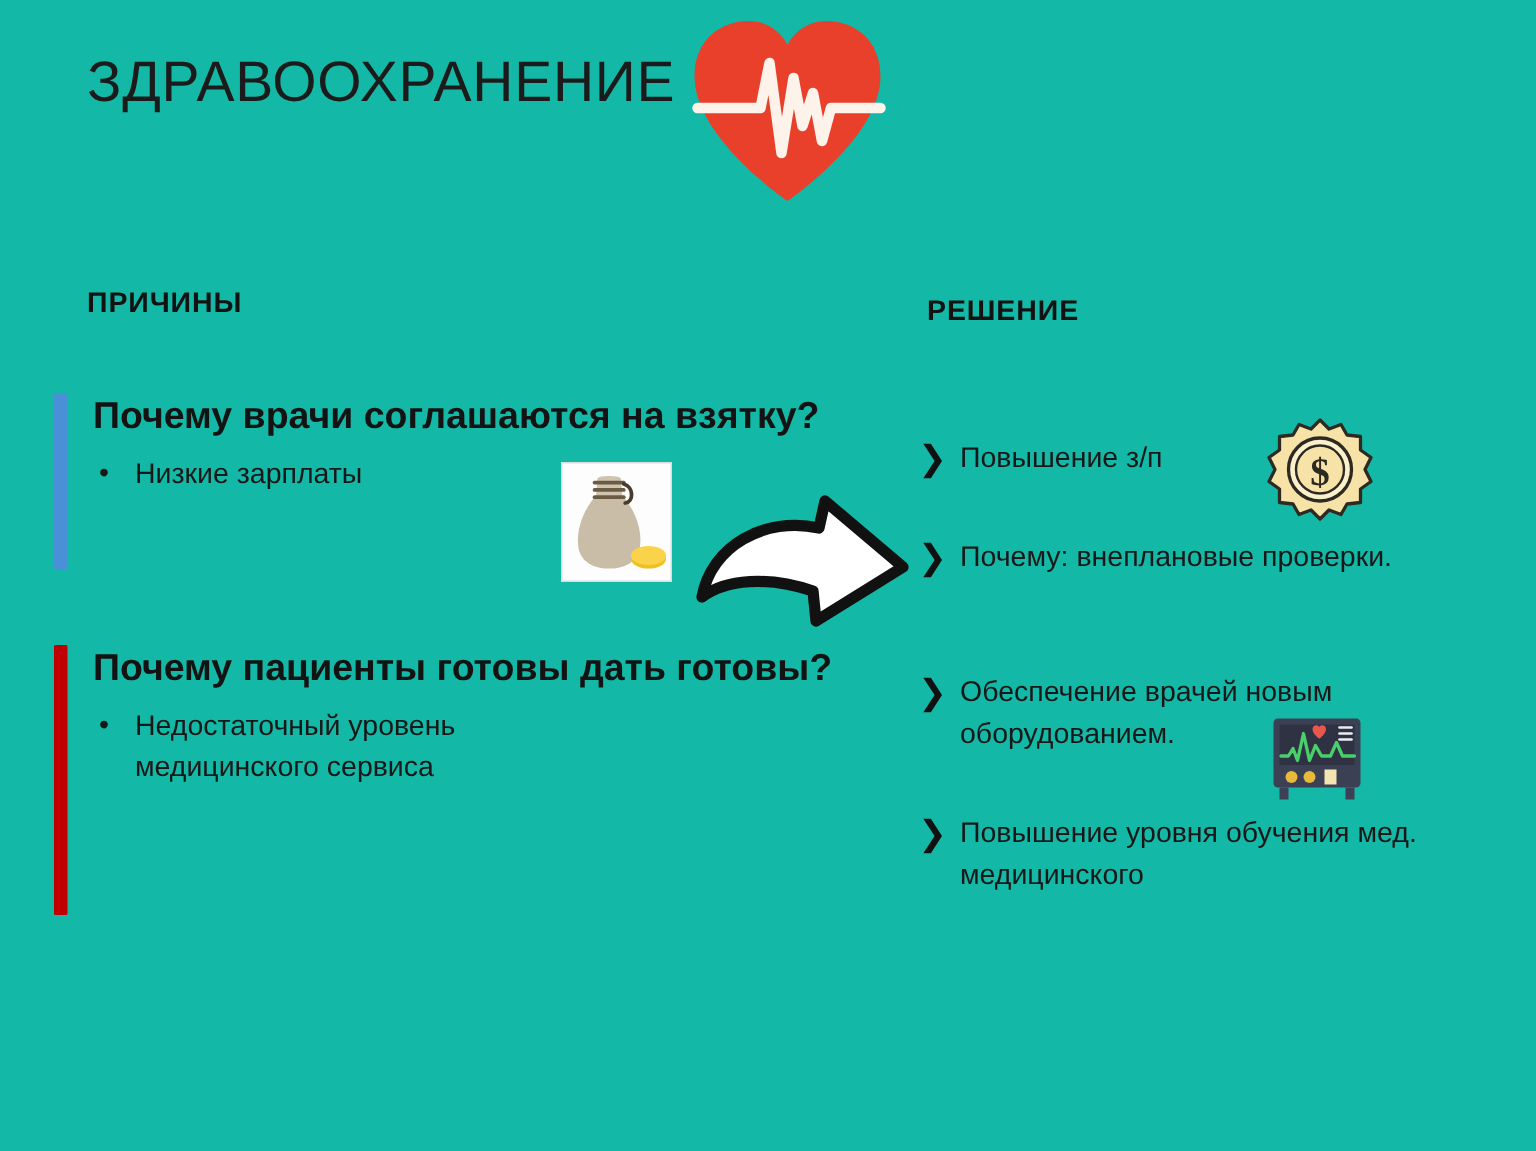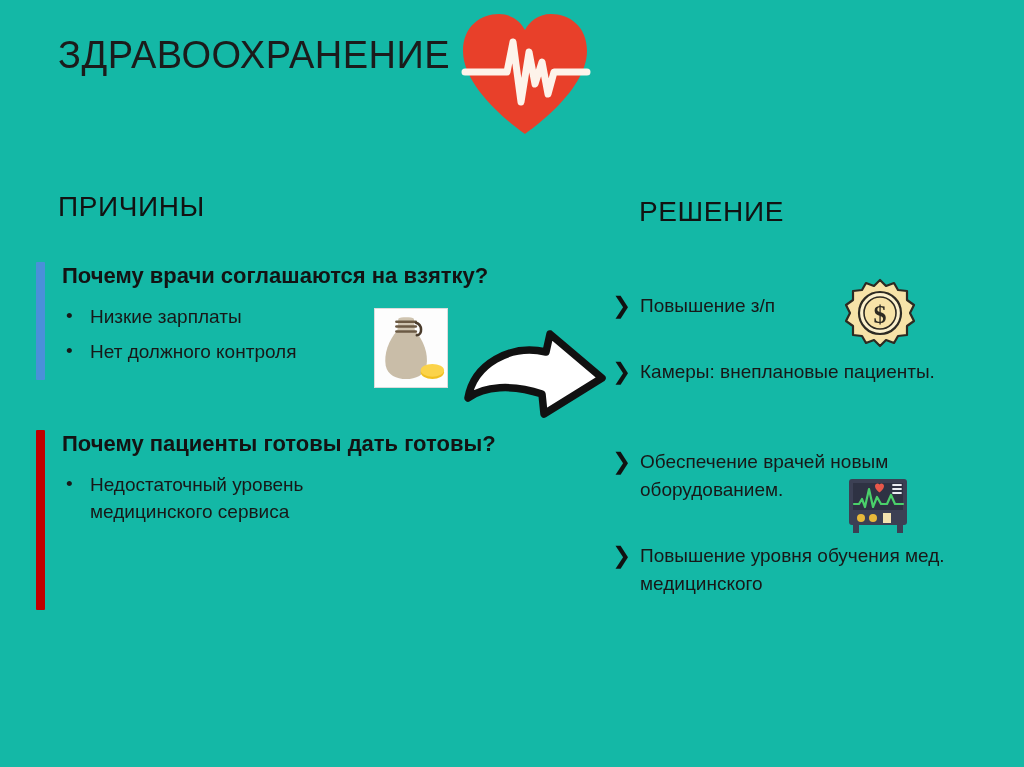--- a/index.html
+++ b/index.html
@@ -37,50 +37,50 @@
     position: absolute;
     left: 455px;
     top: 6px;
     width: 140px;
     height: 132px;
   }
 
   
   .col-heading {
     position: absolute;
-    font-size: 28px;
-    font-weight: normal;
+    font-size: 19px;
+    font-weight: bold;
     letter-spacing: 0.6px;
     color: #121212;
     white-space: nowrap;
     line-height: 1;
   }
   #heading-causes { left: 58px; top: 193px; }
-  #heading-solution { left: 618px; top: 198px; margin-left: 21px; }
+  #heading-solution { left: 618px; top: 198px; }
 
   
   .cause-block {
     position: absolute;
     left: 36px;
   }
   .accent-bar {
     position: absolute;
     left: 0;
     top: 0;
     width: 9px;
     border-radius: 1px;
   }
   .bar-blue { background: #4a90d9; }
   .bar-red  { background: #c00000; }
 
   .block-question {
     position: absolute;
     left: 26px;
     top: 0;
-    font-size: 22px;
+    font-size: 25px;
     font-weight: bold;
     color: #131313;
     white-space: nowrap;
     line-height: 1.25;
   }
   .bullet-list {
     position: absolute;
     left: 26px;
     margin: 0;
     padding: 0;
@@ -175,22 +175,21 @@
       <polyline points="10,66 44,66 52,66 58,36 66,96 74,46 80,78 87,56 93,88 99,66 132,66" fill="none" stroke="#fdf3ea" stroke-width="7" stroke-linejoin="round" stroke-linecap="round"></polyline>
     </svg>
   </div>
 
   <div class="col-heading" id="heading-causes">ПРИЧИНЫ</div>
 
   <div class="cause-block" style="top:262px; height:118px;">
     <div class="accent-bar bar-blue" style="height:118px;"></div>
     <div class="block-question">Почему врачи соглашаются на взятку?</div>
     <ul class="bullet-list" style="top:42px; width:330px;">
-      <li class="bullet-item" style="margin-bottom:8px;">Низкие зарплаты</li>
-      <li class="bullet-item">Нет должного контроля</li>
+      <li class="bullet-item" style="margin-bottom:30px;">Низкие зарплаты</li>
     </ul>
   </div>
 
   <div class="moneybag-img">
     <svg viewBox="0 0 72 78" width="70" height="76" aria-hidden="true">
       <path d="M23 22 C14 32 9 46 11 58 C13 68 22 72 32 72 C42 72 51 68 53 58 C55 46 50 32 41 22 Z" fill="#c9bda8"></path>
       <path d="M24 10 C26 8 38 8 40 10 L41 22 L23 22 Z" fill="#cfc4b0"></path>
       <g stroke="#6b5a44" stroke-width="2.6" stroke-linecap="round">
         <line x1="22" y1="13" x2="42" y2="13"></line>
         <line x1="22" y1="18" x2="42" y2="18"></line>
@@ -218,21 +217,21 @@
 
   <div class="col-heading" id="heading-solution">РЕШЕНИЕ</div>
 
   <div class="solution-item" style="top:292px; width:230px;">
     <span class="chev">❯</span>
     <span class="solution-text">Повышение з/п</span>
   </div>
 
   <div class="solution-item" style="top:358px; width:400px;">
     <span class="chev">❯</span>
-    <span class="solution-text">Камеры: внеплановые пациенты.</span>
+    <span class="solution-text">Почему: внеплановые проверки.</span>
   </div>
 
   <div class="solution-item" style="top:448px; width:330px;">
     <span class="chev">❯</span>
     <span class="solution-text">Обеспечение врачей новым оборудованием.</span>
   </div>
 
   <div class="solution-item" style="top:542px; width:340px;">
     <span class="chev">❯</span>
     <span class="solution-text">Повышение уровня обучения мед. медицинского</span>

